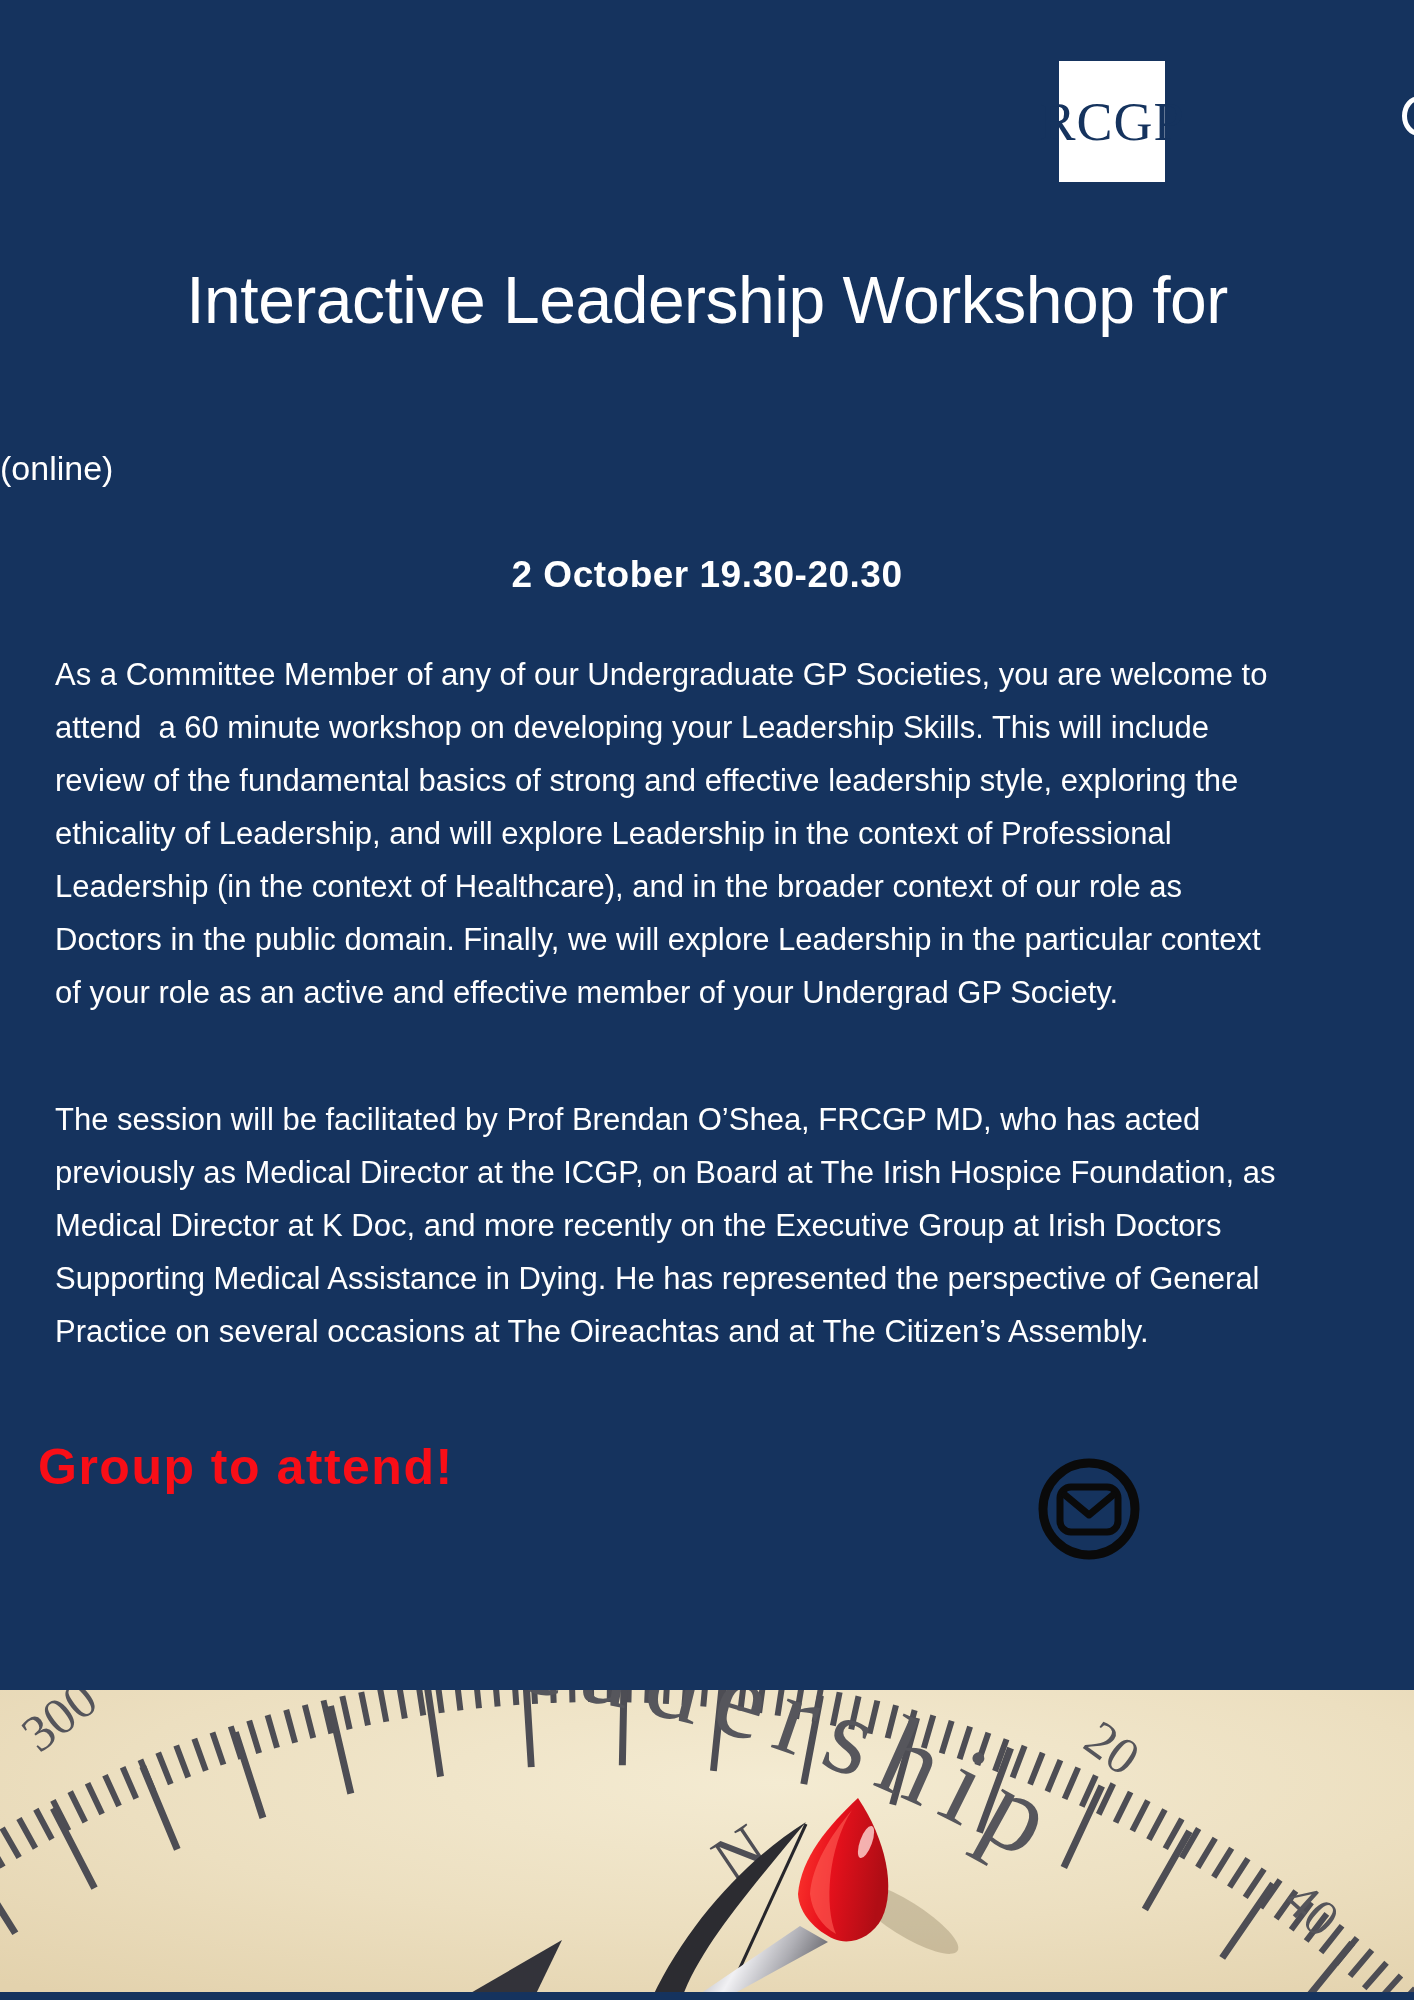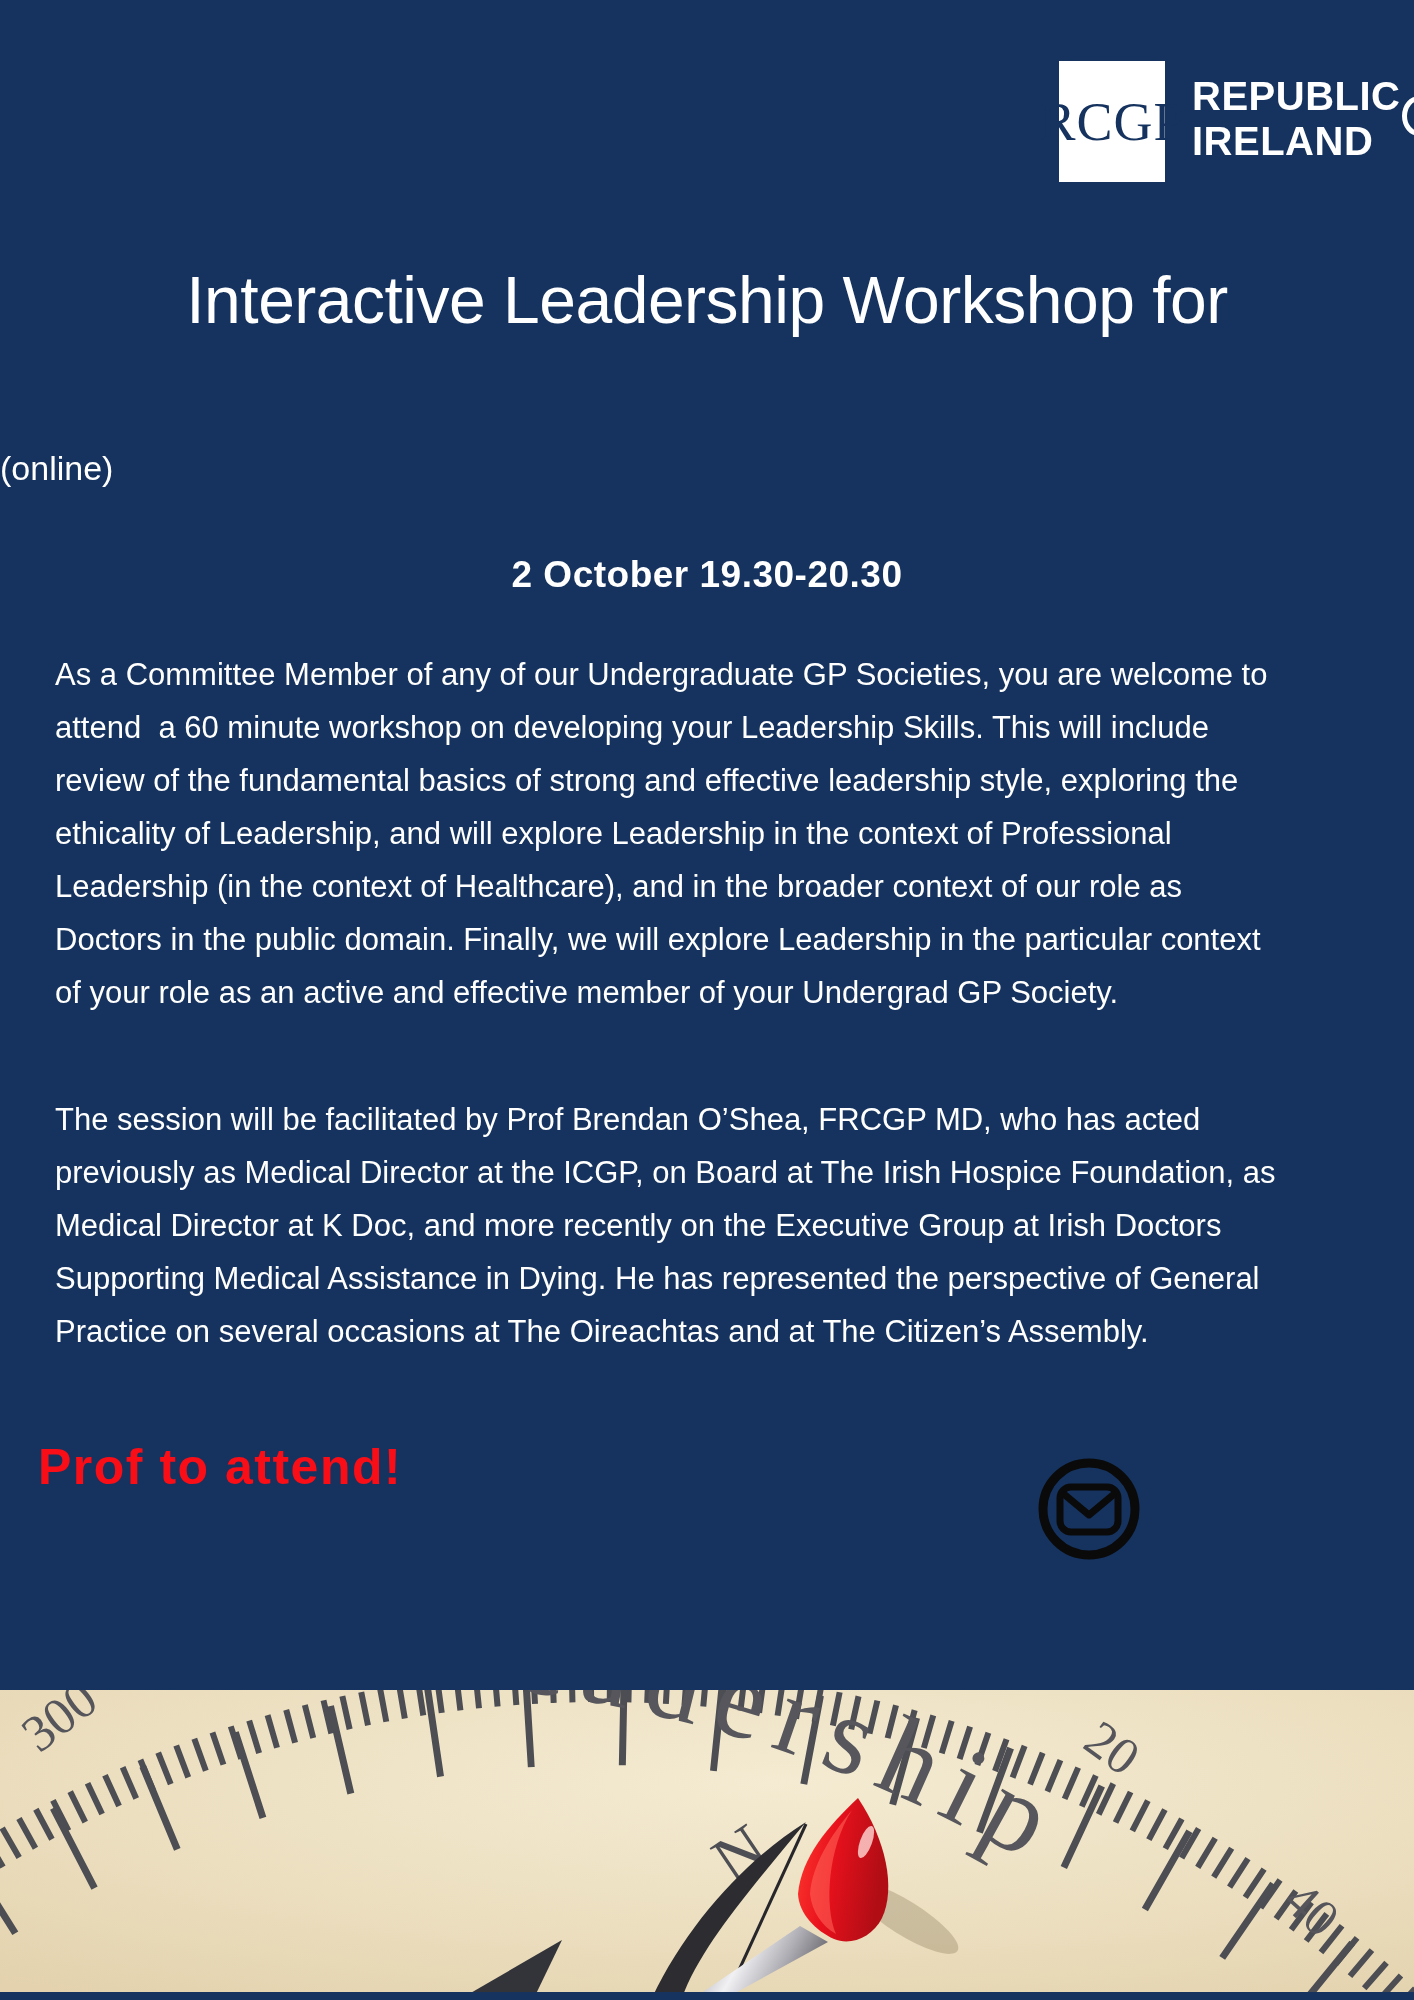--- a/index.html
+++ b/index.html
@@ -76,24 +76,20 @@
 </style>
 </head>
 <body>
 
 <div class="poster">
 
   <div class="abs logo-box">
     <div class="logo-monogram">RC</div>
     <div class="logo-monogram">GP</div>
   </div>
-  <div class="abs logo-region">
-    <div>REPUBLIC</div>
-    <div>IRELAND</div>
-  </div>
   <div class="abs glyph-fragment"></div>
 
   <div class="abs title"><span>Interactive Leadership Workshop for</span><br>
   </div>
 
   <div class="abs online">(online)</div>
   <div class="abs schedule">2 October 19.30-20.30</div>
 
   <div class="abs para para1">As a Committee Member of any of our Undergraduate GP Societies, you are welcome to
 attend  a 60 minute workshop on developing your Leadership Skills. This will include
@@ -101,21 +97,21 @@
 ethicality of Leadership, and will explore Leadership in the context of Professional
 Leadership (in the context of Healthcare), and in the broader context of our role as
 Doctors in the public domain. Finally, we will explore Leadership in the particular context
 of your role as an active and effective member of your Undergrad GP Society.</div>
   <div class="abs para para2">The session will be facilitated by Prof Brendan O’Shea, FRCGP MD, who has acted
 previously as Medical Director at the ICGP, on Board at The Irish Hospice Foundation, as
 Medical Director at K Doc, and more recently on the Executive Group at Irish Doctors
 Supporting Medical Assistance in Dying. He has represented the perspective of General
 Practice on several occasions at The Oireachtas and at The Citizen’s Assembly.</div>
 
-  <div class="abs free">Prof to attend!</div>
+  <div class="abs free">Group to attend!</div>
 
   <svg class="abs mail-icon" width="110" height="110" viewBox="0 0 110 110">
     <circle cx="55" cy="55" r="46" fill="none" stroke="#0a0a0a" stroke-width="9"></circle>
     <rect x="26" y="33" width="58" height="45" rx="11" fill="none" stroke="#0a0a0a" stroke-width="7"></rect>
     <path d="M 31 41 L 55 61 L 79 41" fill="none" stroke="#0a0a0a" stroke-width="7" stroke-linecap="round" stroke-linejoin="round"></path>
   </svg>
 
 
   <svg class="abs photo" width="1414" height="308" viewBox="0 0 1414 308">
     <defs>

